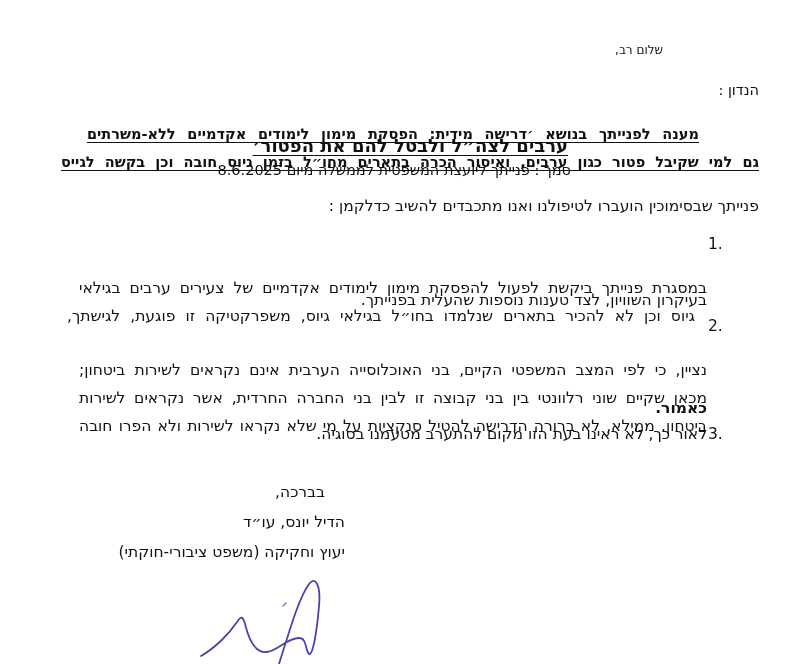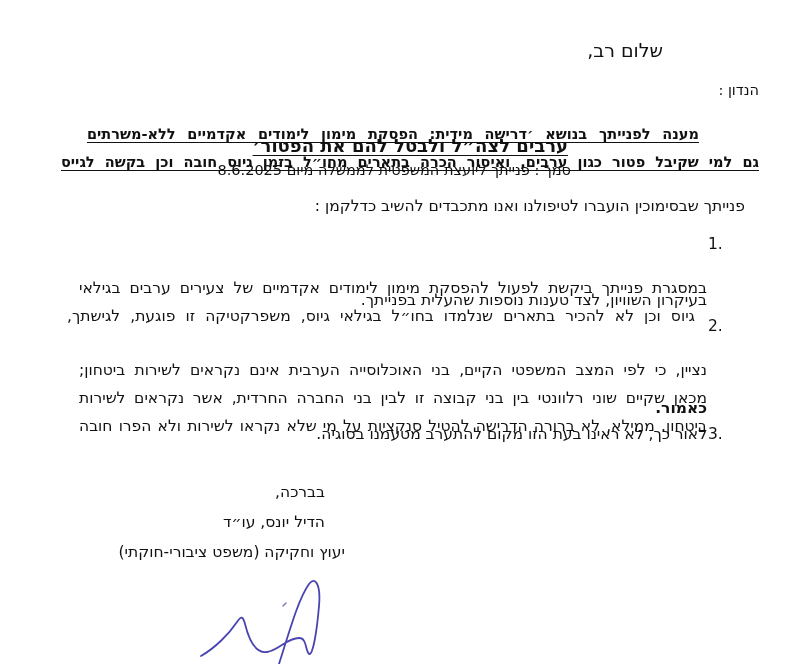--- a/index.html
+++ b/index.html
@@ -9,36 +9,36 @@
   .bold-u { font-weight: bold; text-decoration: underline; text-underline-offset: 3px; }
   .num { position: absolute; font-size: 15.5px; line-height: 20px; direction: ltr; }
   .just { text-align: justify; text-align-last: justify; display: block; margin-top: 44px; }
   .sig { position: absolute; left: 195px; top: 570px; }
 </style>
 </head>
 <body>
 
 <div>
 
-  <div class="line" style="right:130px; top:40px; font-size:19px;">שלום רב,</div>
+  <div class="line" style="right:130px; top:40px; font-size:12px;">שלום רב,</div>
 
   <div>
     <span class="line" style="right:34px; top:80px; font-size:14.5px;">הנדון :</span>
     <span class="line bold-u" style="right:94px; top:80px; width:612px; font-size:14.5px;">
       <span class="just">מענה לפנייתך בנושא ׳דרישה מידית: הפסקת מימון לימודים אקדמיים ללא-משרתים</span>
     </span>
     <span class="line bold-u" style="right:34px; top:108px; width:698px; font-size:14.5px;">
       <span class="just">גם למי שקיבל פטור כגון ערבים, ואיסור הכרה בתארים מחו״ל בזמן גיוס חובה וכן בקשה לגייס</span>
     </span>
     <span class="line bold-u" style="right:225px; top:136px; font-size:18px;">ערבים לצה״ל ולבטל להם את הפטור׳</span>
   </div>
 
   <div class="line" style="right:222px; top:160px; font-size:14.5px;">סמך : פנייתך ליועצת המשפטית לממשלה מיום 8.6.2025</div>
 
-  <div class="line" style="right:48px; top:196px; font-size:15.5px;text-align:right;">פנייתך שבסימוכין הועברו לטיפולנו ואנו מתכבדים להשיב כדלקמן :</div>
+  <div class="line" style="right:34px; top:196px; font-size:15.5px;text-align:right;">פנייתך שבסימוכין הועברו לטיפולנו ואנו מתכבדים להשיב כדלקמן :</div>
 
   <div>
     <span class="num" style="left:708px; top:234px;">1.</span>
     <span class="line" style="right:86px; top:234px; width:628px;">
         <span class="just">במסגרת פנייתך ביקשת לפעול להפסקת מימון לימודים אקדמיים של צעירים ערבים בגילאי</span>
       </span>
     <span class="line" style="right:98px; top:262px; width:628px;">
         <span class="just">גיוס וכן לא להכיר בתארים שנלמדו בחו״ל בגילאי גיוס, משפרקטיקה זו  פוגעת, לגישתך,</span>
       </span>
     <span class="line" style="right:86px; top:290px;">בעיקרון השוויון, לצד טענות נוספות שהעלית בפנייתך.</span>
@@ -58,21 +58,21 @@
     <span class="line" style="right:86px; top:398px;font-weight:bold;">כאמור.</span>
   </div>
 
   <div>
     <span class="num" style="left:708px; top:424px;">3.</span>
     <span class="line" style="right:86px; top:424px;">לאור כך, לא ראינו בעת הזו מקום להתערב מטעמנו בסוגיה.</span>
   </div>
 
   <div>
     <div class="line" style="right:468px; top:482px;">בברכה,</div>
-    <div class="line" style="right:468px; top:512px;">הדיל יונס, עו״ד</div>
+    <div class="line" style="right:448px; top:512px;">הדיל יונס, עו״ד</div>
     <div class="line" style="right:448px; top:542px;">יעוץ וחקיקה (משפט ציבורי-חוקתי)</div>
   </div>
 
   <div class="sig">
     <svg width="130" height="94" viewBox="0 0 130 94">
       <path d="M6 86 C 20 78, 34 64, 42 52 C 46 46, 48 46, 50 54 C 54 70, 60 84, 72 82 C 84 80, 92 68, 104 68 C 112 68, 110 80, 114 84 C 118 86, 122 60, 124 36 C 126 14, 120 6, 114 14 C 104 28, 96 56, 84 94" fill="none" stroke="#4a44b0" stroke-width="1.8" stroke-linecap="round"></path>
       <path d="M88 36 L 91 33" stroke="#7a76c6" stroke-width="1.4" stroke-linecap="round"></path>
     </svg>
   </div>
 

